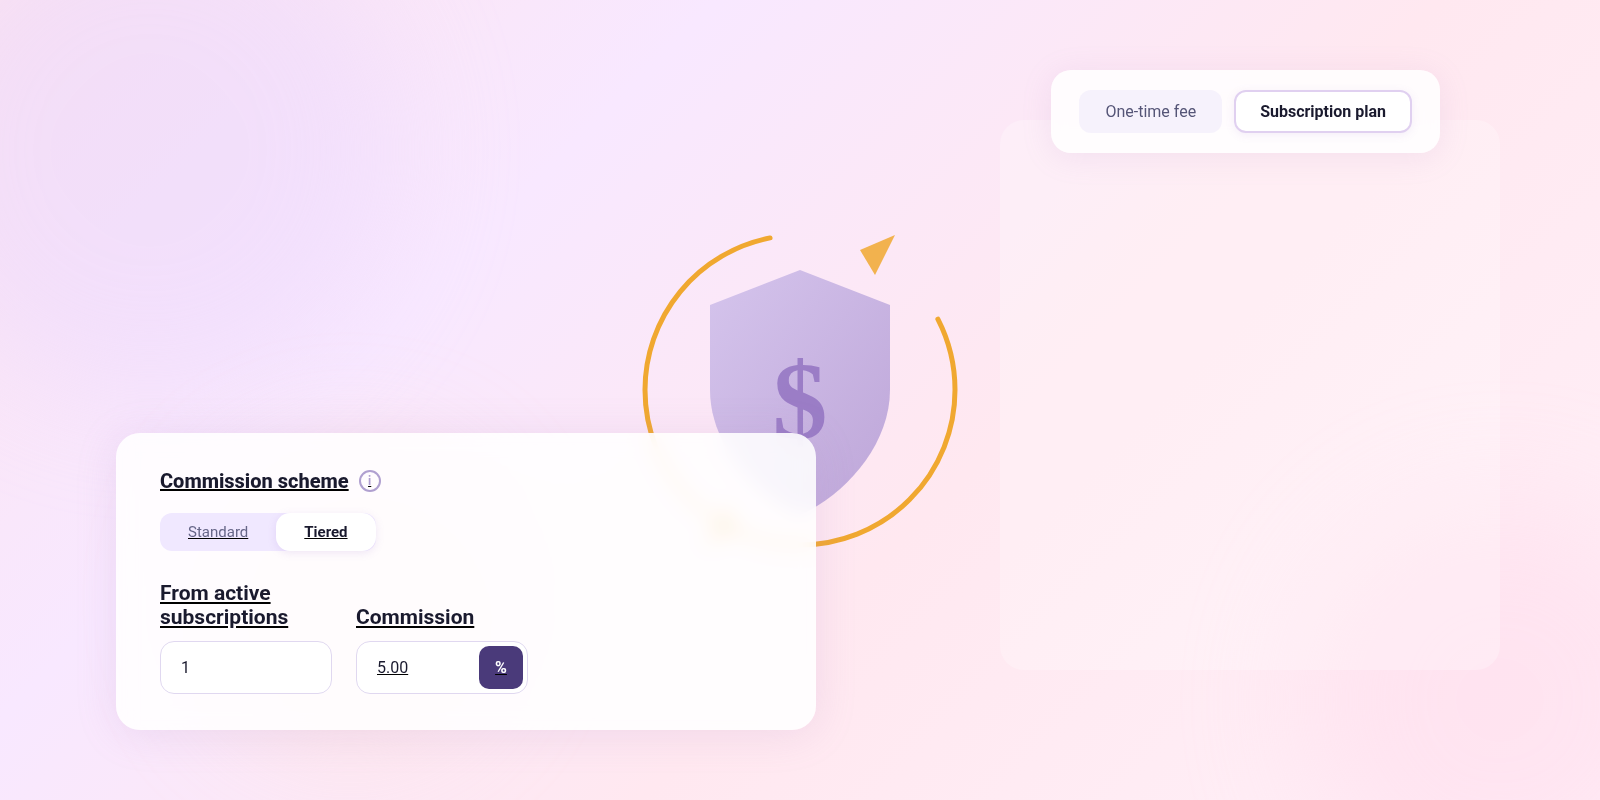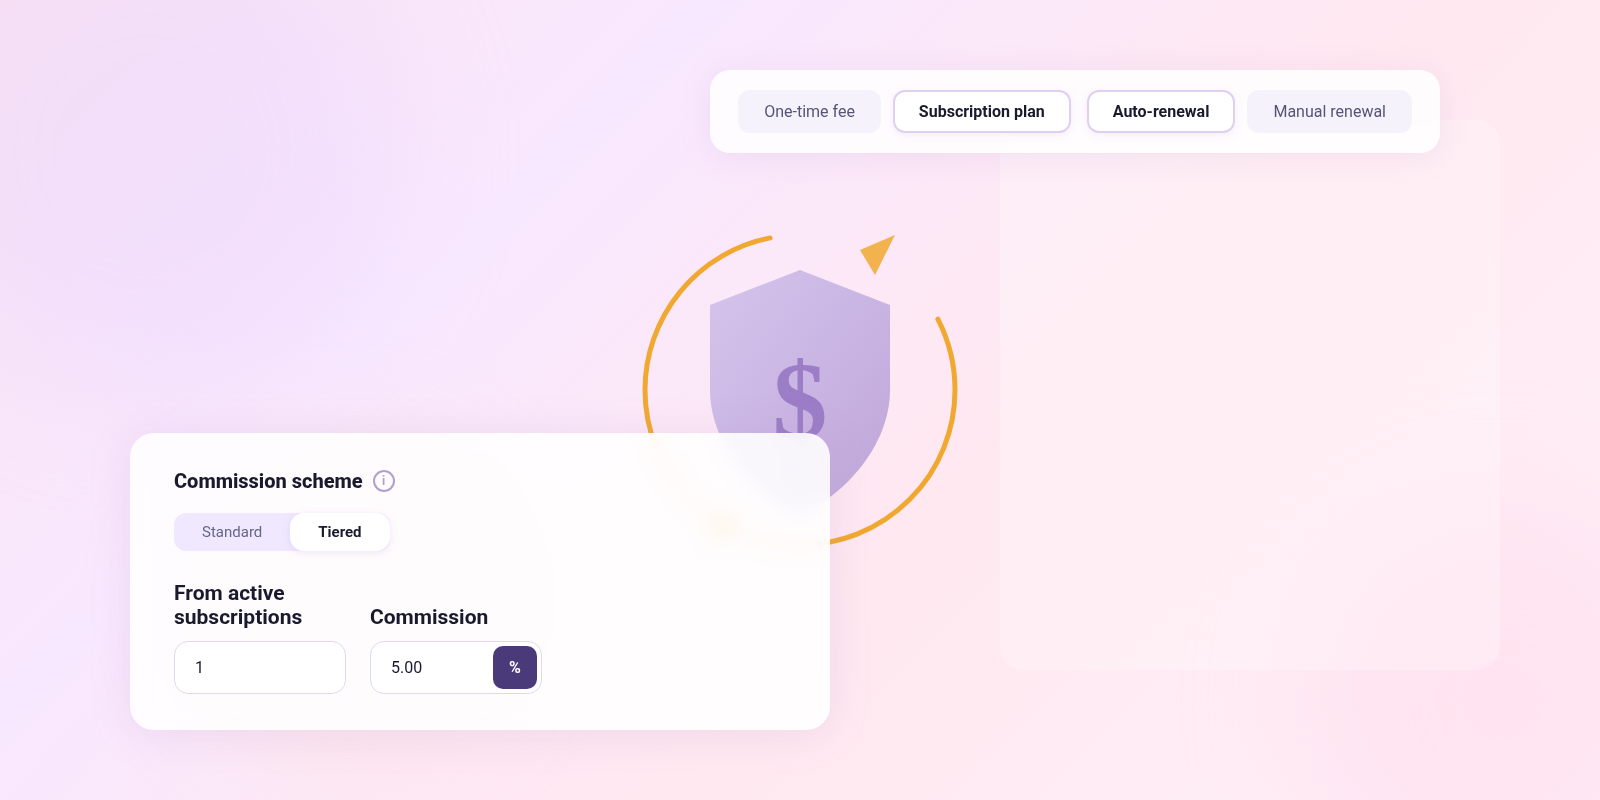--- a/index.html
+++ b/index.html
@@ -94,27 +94,28 @@
     .tab-btn.inactive {
       background: rgba(240,235,250,0.6);
       color: #555577;
       font-weight: 400;
     }
 
     
     .bottom-left-card {
       position: absolute;
       bottom: 30px;
-      left: 30px;
+      left: 16px;
       background: rgba(255,255,255,0.88);
       border-radius: 24px;
       padding: 36px 44px;
       backdrop-filter: blur(10px);
       box-shadow: 0 4px 40px rgba(180,140,200,0.18);
       width: 700px;
+      text-decoration: underline;
     }
 
     .section-title {
       display: flex;
       align-items: center;
       gap: 10px;
       font-size: 20px;
       font-weight: 800;
       color: #1a1a2e;
       margin-bottom: 20px;
@@ -274,24 +275,20 @@
 
 <div class="scene">
 
   <div class="bg-card-right"></div>
 
   <div class="top-right-card">
     <div class="tab-row">
       <button class="tab-btn inactive">One-time fee</button>
       <button class="tab-btn active">Subscription plan</button>
     </div>
-    <div class="tab-row">
-      <button class="tab-btn active">Auto-renewal</button>
-      <button class="tab-btn inactive">Manual renewal</button>
-    </div>
   </div>
 
   <div class="shield-container">
 
     <svg class="circle-arrow" viewBox="0 0 340 340" xmlns="http://www.w3.org/2000/svg">
 
       <circle cx="170" cy="170" r="155" fill="none" stroke="#f0a830" stroke-width="5" stroke-dasharray="700 200" stroke-dashoffset="0" stroke-linecap="round"></circle>
 
       <polygon points="230,30 265,15 245,55" fill="#f0a830" opacity="0.85"></polygon>
 

